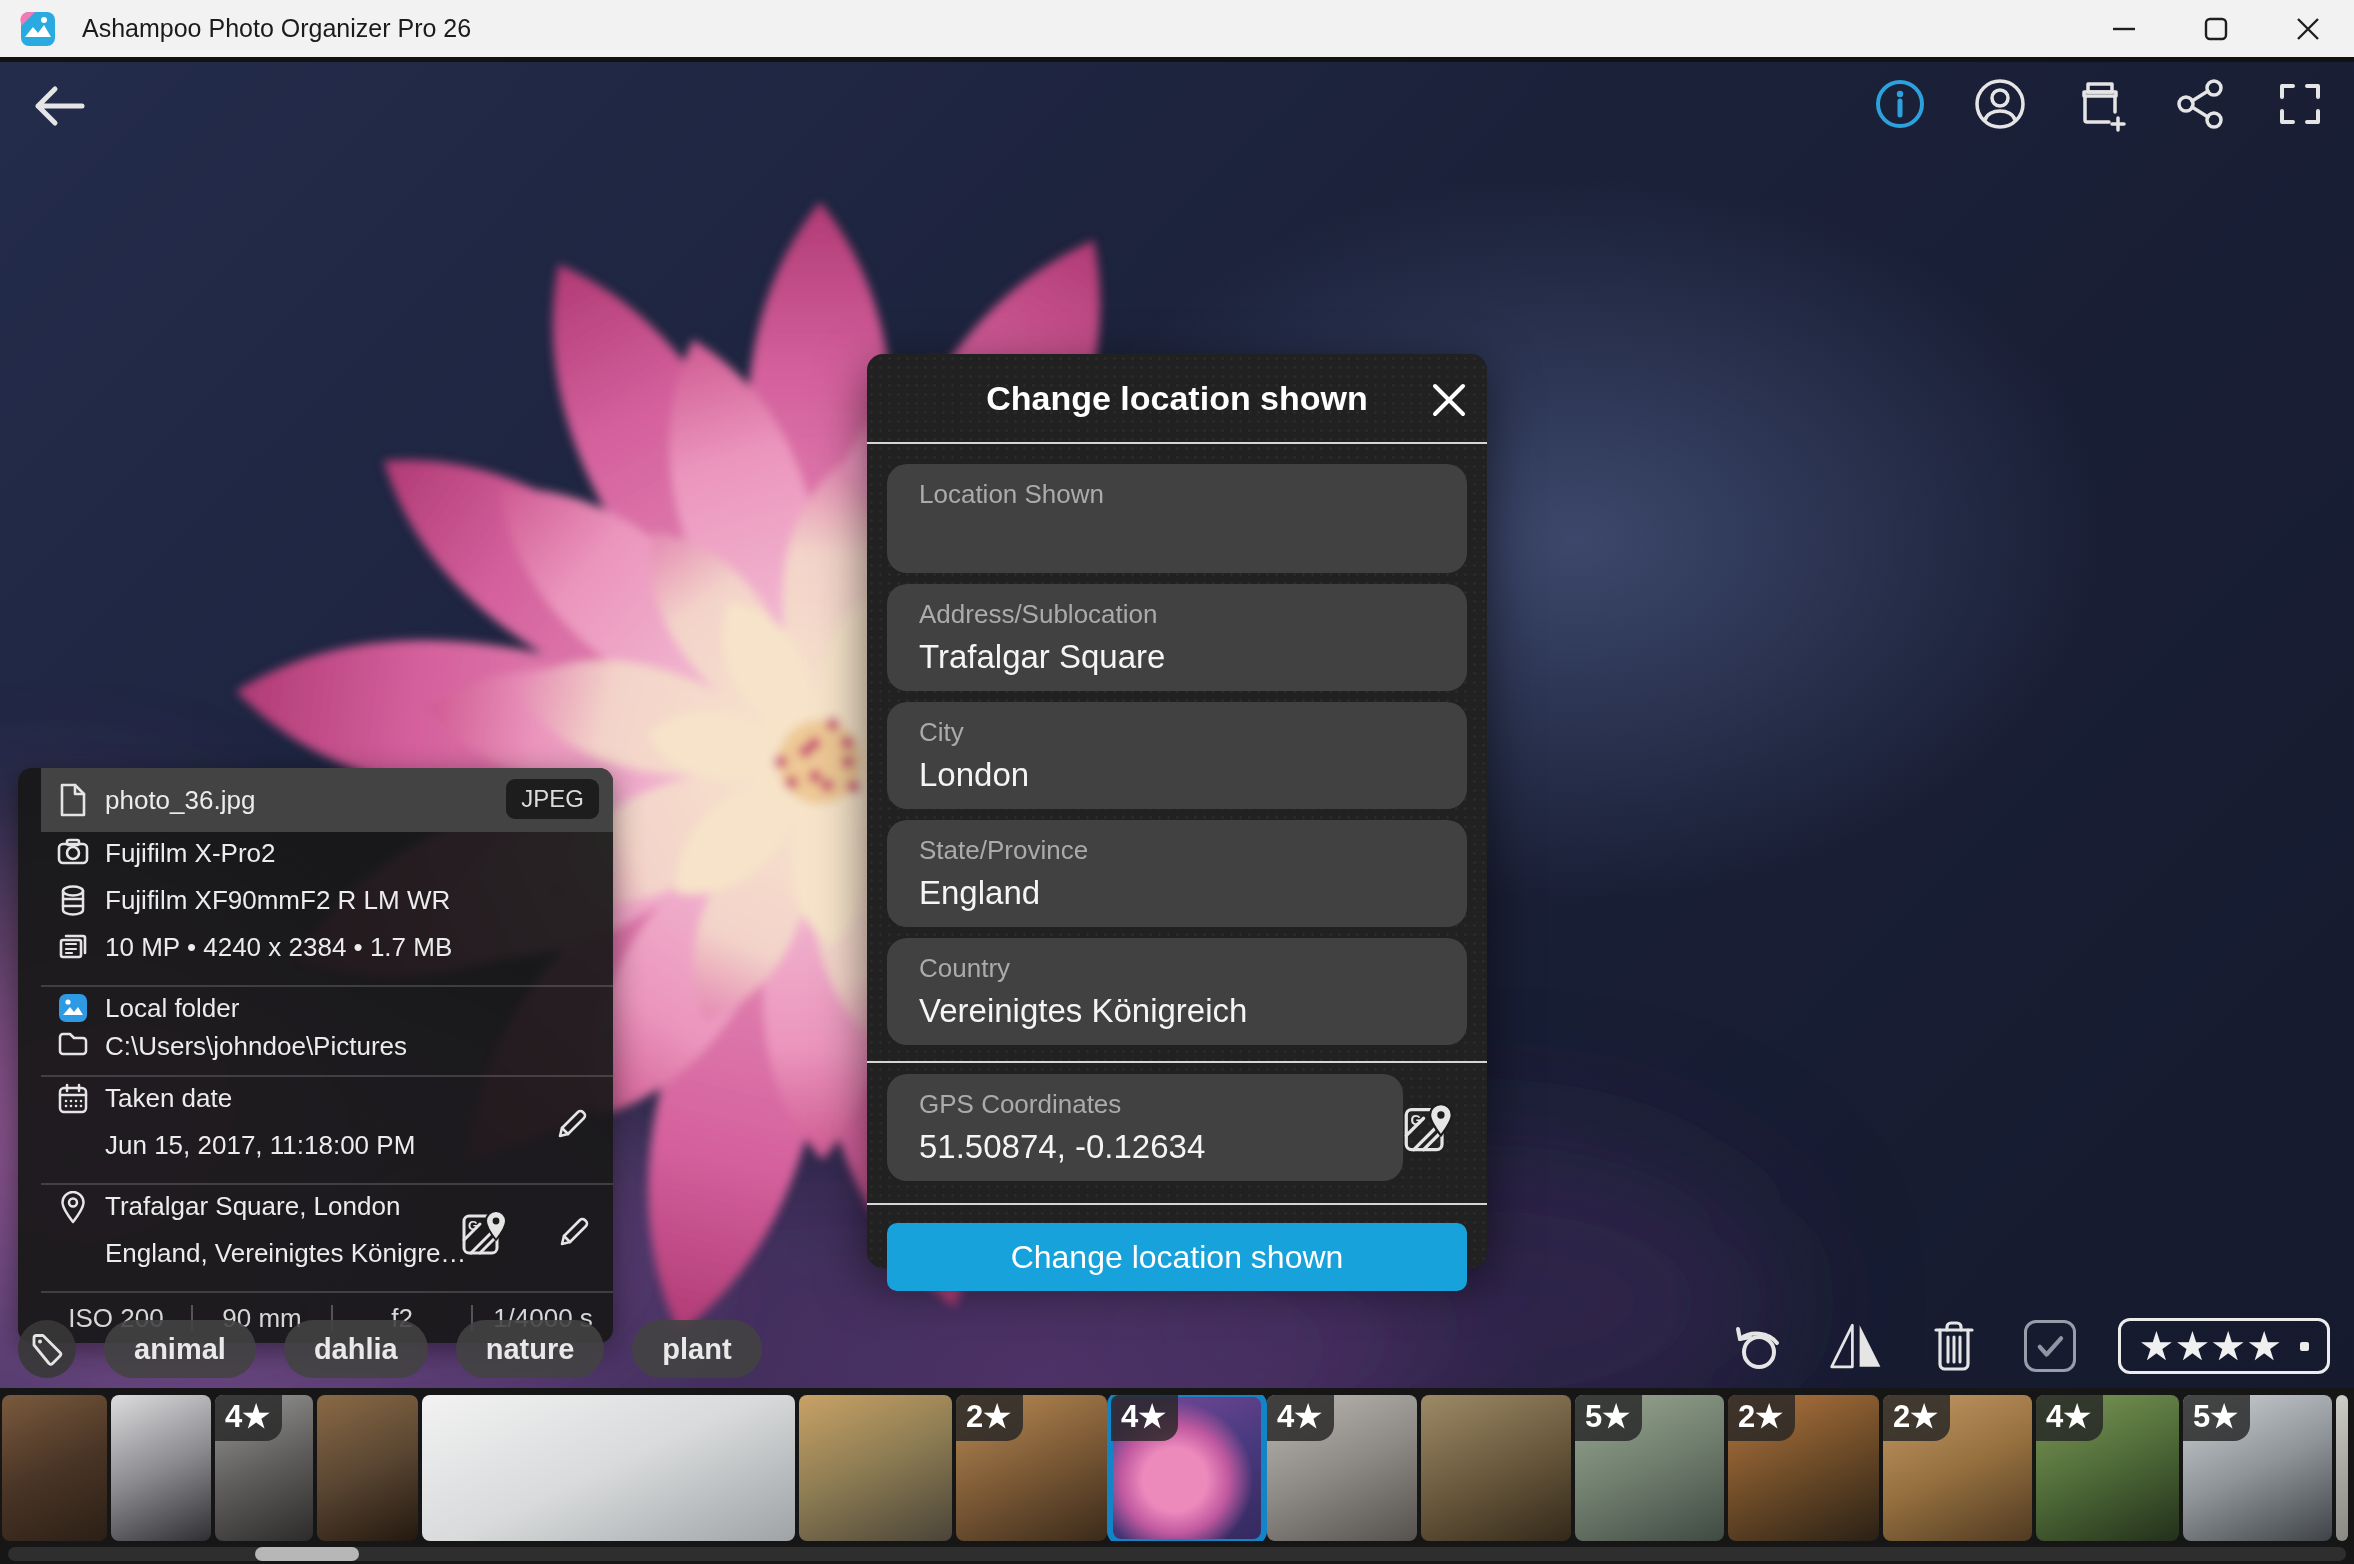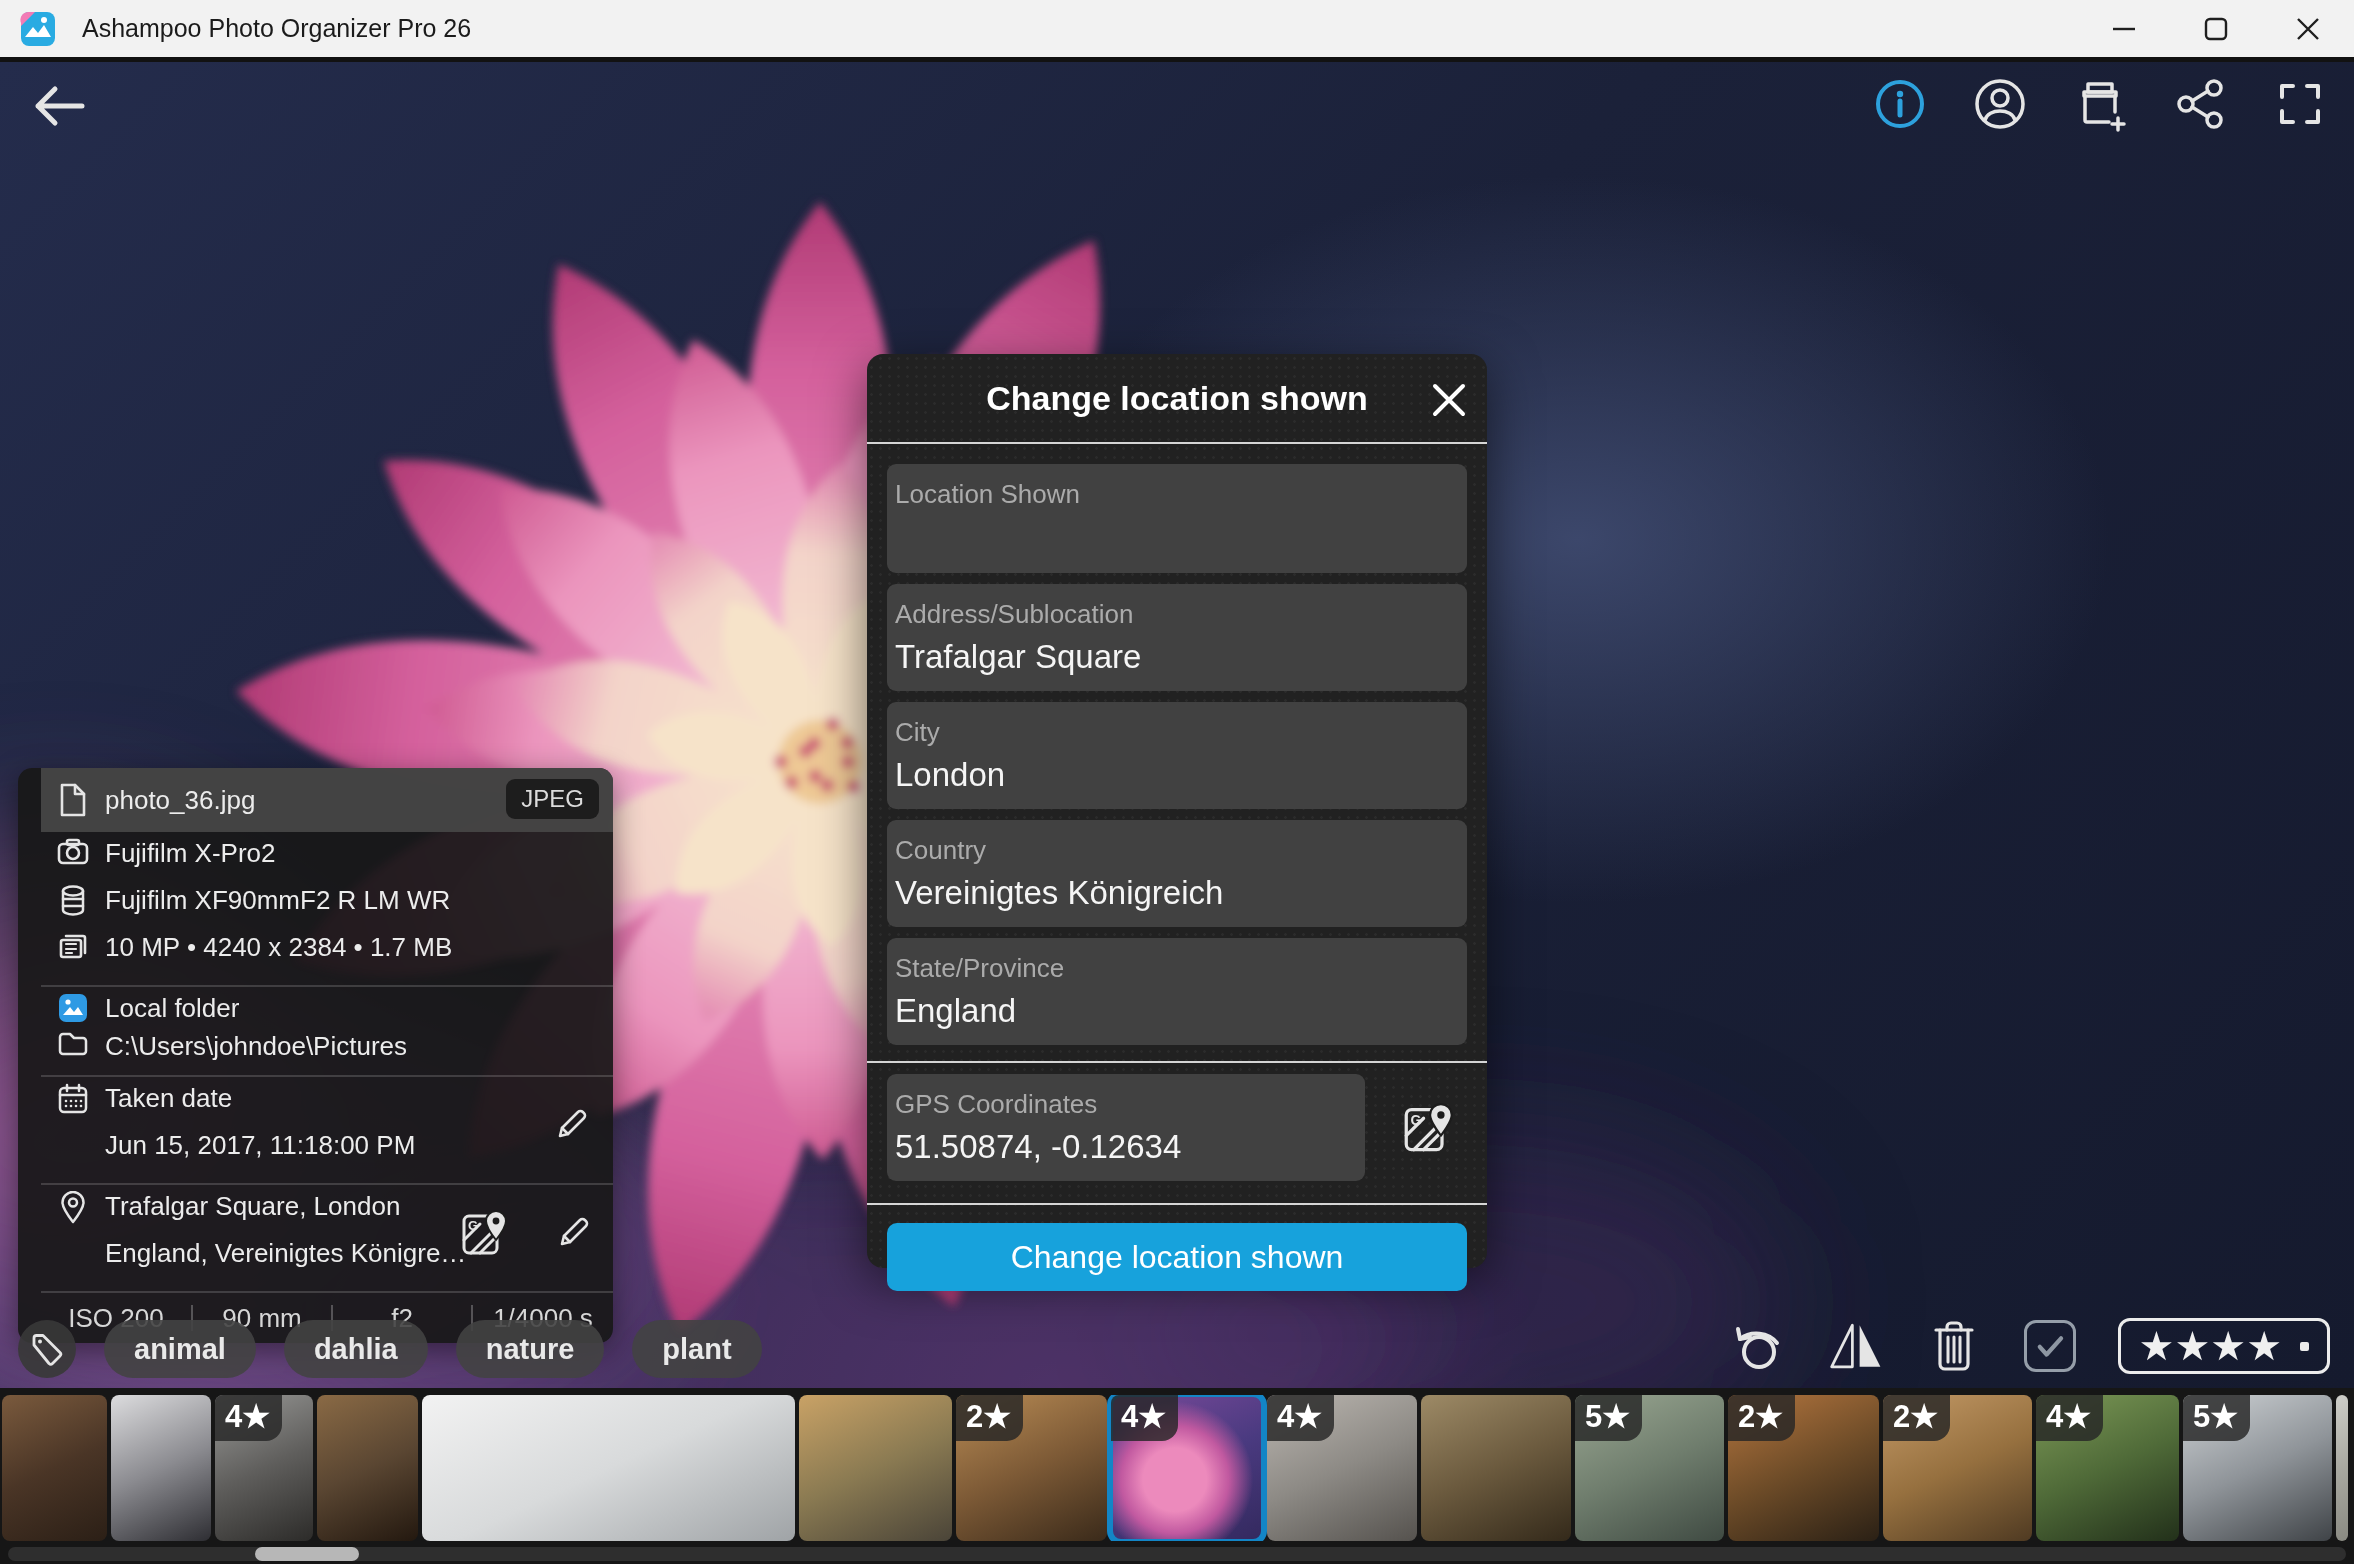--- a/index.html
+++ b/index.html
@@ -54,21 +54,21 @@
   .star-dot{width:9px;height:9px;background:#ececec;border-radius:2px;margin-left:10px;}
 
   
   .dialog{position:absolute;left:867px;top:292px;width:620px;height:914px;background:#212121;border-radius:16px;box-shadow:0 14px 50px rgba(0,0,0,.55);
     background-image:radial-gradient(rgba(255,255,255,.045) 1px, transparent 1.6px);background-size:9px 9px;}
   .dlg-header{height:88px;position:relative;display:flex;align-items:center;justify-content:center;}
   .dlg-title{color:#fff;font-size:34px;font-weight:bold;}
   .dlg-close{position:absolute;right:18px;top:22px;width:48px;height:48px;background:transparent;border:none;cursor:pointer;}
   .dlg-sep{height:2px;background:#d6d6d6;}
   .dlg-body{padding:20px 20px 0 20px;}
-  .dfield{background:#414141;border-radius:9px;padding:15px 8px;margin-bottom:11px;min-height:70px;cursor:text;}
+  .dfield{background:#414141;border-radius:20px;padding:15px 32px;margin-bottom:11px;min-height:70px;cursor:text;}
   .dfield.empty{min-height:79px;}
   .dlabel{display:block;color:#ababab;font-size:26px;margin-bottom:8px;}
   .dvalue{display:block;color:#f5f5f5;font-size:33px;}
   .gps-row{display:flex;align-items:center;margin-top:11px;}
   .gps-field{width:462px;margin-bottom:0;}
   .gmaps-btn{border:none;background:transparent;cursor:pointer;margin-left:auto;margin-right:12px;padding:0;}
   .dlg-sep2{height:2px;background:#d6d6d6;margin-top:22px;}
   .dlg-submit{margin:18px 20px 0 20px;width:580px;height:68px;border:none;border-radius:10px;background:#17a2dc;color:#fff;font-size:32px;cursor:pointer;font-family:"Liberation Sans",sans-serif;}
 
   
@@ -437,26 +437,26 @@
         </div>
         <div class="dfield">
           <span class="dlabel">Address/Sublocation</span>
           <span class="dvalue">Trafalgar Square</span>
         </div>
         <div class="dfield">
           <span class="dlabel">City</span>
           <span class="dvalue">London</span>
         </div>
         <div class="dfield">
+          <span class="dlabel">State/Province</span>
+          <span class="dvalue">England</span>
+        </div>
+        <div class="dfield">
           <span class="dlabel">Country</span>
           <span class="dvalue">Vereinigtes Königreich</span>
-        </div>
-        <div class="dfield">
-          <span class="dlabel">State/Province</span>
-          <span class="dvalue">England</span>
         </div>
         <div class="dlg-sep" style="margin:16px -20px 0 -20px;"></div>
         <div class="gps-row">
           <div class="dfield gps-field">
             <span class="dlabel">GPS Coordinates</span>
             <span class="dvalue">51.50874, -0.12634</span>
           </div>
           <button class="gmaps-btn">
             <svg width="52" height="52" viewBox="0 0 48 48">
               <rect class="s" x="3" y="7" width="33" height="37" rx="5" stroke-width="3"></rect>

